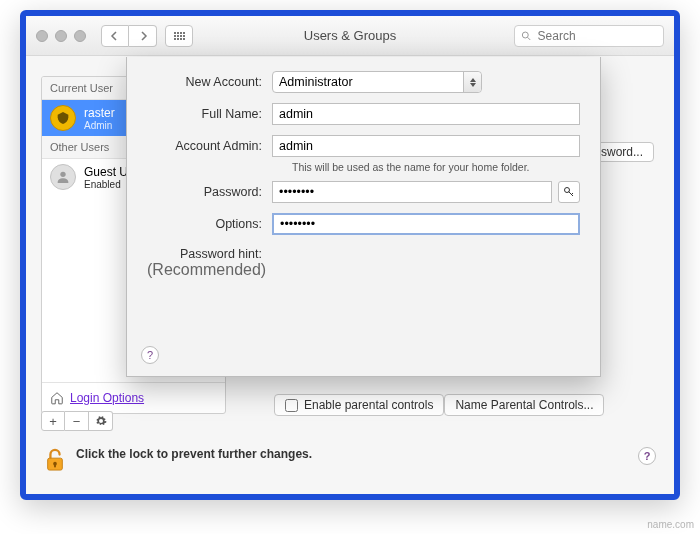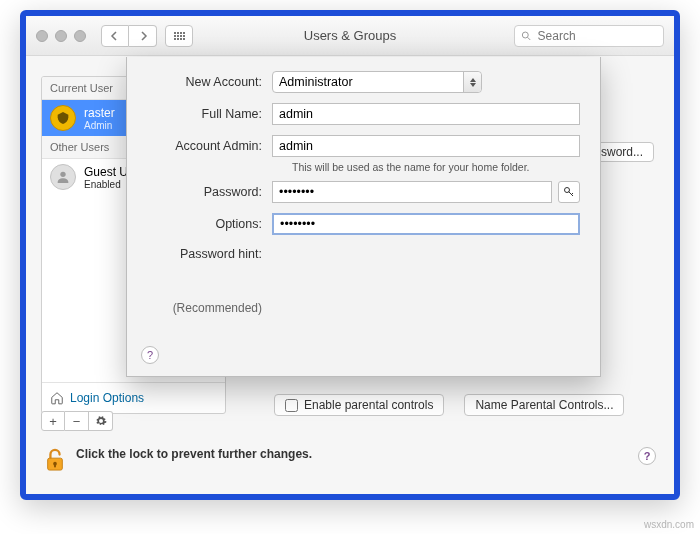--- a/index.html
+++ b/index.html
@@ -25,30 +25,30 @@
     .sidebar { width:185px; border:1px solid #d0d0d0; margin:20px 10px 80px 15px; background:#fff; border-radius:3px; display:flex; flex-direction:column; overflow:hidden;}
     .sidebar-header { font-size:11px; color:#6b6b6b; padding:5px 8px; background:#f5f5f5; border-bottom:1px solid #e3e3e3;}
     .user-row { display:flex; align-items:center; gap:8px; padding:5px 8px; }
     .user-row.selected { background:#4a90ff; color:#fff; }
     .avatar { width:26px; height:26px; border-radius:50%; background:#f0b800; border:1px solid #c58f00; display:flex; align-items:center; justify-content:center; }
     .avatar.gray { background:#e0e0e0; border-color:#c3c3c3; }
     .avatar svg { width:16px; height:16px; fill:#6b5200; }
     .avatar.gray svg { fill:#9a9a9a; }
     .user-row .line1 { font-size:12px; }
     .user-row .line2 { font-size:10px; opacity:0.85; }
-    .login-row { margin-top:auto; padding:8px; border-top:1px solid #e3e3e3; display:flex; align-items:center; gap:6px; font-size:12px; color:#0369a1;}
+    .login-row { margin-top:auto; padding:8px; border-top:1px solid #e3e3e3; display:flex; align-items:center; gap:6px; font-size:12px; color:#6d28d9;text-decoration:underline;}
     .login-row svg{ width:14px;height:14px;fill:#555;}
     .controls-row { position:absolute; left:15px; bottom:63px; display:flex; }
     .controls-row .sq { width:24px; height:20px; background:#fff; border:1px solid #c7c7c7; display:flex;align-items:center;justify-content:center;font-size:13px;color:#555;}
     .controls-row .sq:first-child{border-radius:3px 0 0 3px;}
     .controls-row .sq:nth-child(2){border-left:none;}
     .controls-row .sq:last-child{border-radius:0 3px 3px 0;border-left:none;}
     .main { flex:1; position:relative; }
     .pw-btn { position:absolute; right:20px; top:86px; background:#fff; border:1px solid #c7c7c7; border-radius:4px; padding:2px 10px; font-size:12px; color:#333;}
-    .bottom-buttons { position:absolute; bottom:78px; left:38px; display:flex; gap:20px;}
+    .bottom-buttons { position:absolute; bottom:78px; left:38px; display:flex; gap:0;}
     .mac-btn { background:#fff; border:1px solid #c7c7c7; border-radius:4px; padding:3px 10px; font-size:12px; color:#333; display:flex; align-items:center; gap:6px;}
     .mac-btn input{margin:0;}
     .lock-row { position:absolute; left:18px; right:18px; bottom:18px; display:flex; align-items:flex-start; font-size:12px; color:#333;font-weight:bold; }
     .lock-icon svg { width:22px; height:26px; }
     .help-circle { width:18px;height:18px;border:1px solid #bcbcbc;border-radius:50%;display:flex;align-items:center;justify-content:center;font-size:11px;color:#7a488e;background:#fff;}
     
     .sheet { position:absolute; top:41px; left:100px; width:475px; height:320px; background:#f3f3f3; border:1px solid #bcbcbc; border-top:none; box-shadow:0 12px 28px rgba(0,0,0,0.25); }
     .sheet .form { padding:14px 20px 6px 20px; }
     .form-row { display:flex; align-items:center; margin-bottom:10px; }
     .form-row label { width:125px; text-align:right; padding-right:10px; font-size:12.5px; color:#333; }
@@ -57,21 +57,21 @@
     .select-wrap .chev { position:absolute; right:0; top:0; bottom:0; width:18px; background:linear-gradient(#f8f8f8,#e4e4e4); border-left:1px solid #bfbfbf; border-radius:0 4px 4px 0; display:flex;flex-direction:column;align-items:center;justify-content:center;gap:0;}
     .select-wrap .chev::before{content:"";border-left:3px solid transparent;border-right:3px solid transparent;border-bottom:4px solid #555;margin-bottom:1px;}
     .select-wrap .chev::after{content:"";border-left:3px solid transparent;border-right:3px solid transparent;border-top:4px solid #555;}
     .text-input { width:100%; height:22px; background:#fff; border:1px solid #bfbfbf; padding:0 6px; font-size:12.5px; outline:none; }
     .text-input.focused { border:2.5px solid #8faee0; }
     .helper { font-size:10.5px; color:#555; margin:-6px 0 8px 145px; }
     .key-btn { width:24px; height:22px; background:#fff; border:1px solid #bfbfbf; border-radius:3px; display:flex;align-items:center;justify-content:center;}
     .key-btn svg{width:12px;height:12px;fill:#333;}
     .hint-area { width:100%; height:42px; background:#fff; border:1px solid #bfbfbf; padding:4px 6px; font-size:12.5px; color:#b0b0b0; resize:none; font-family:inherit;}
     .hint-label { align-self:flex-start; padding-top:2px;}
-    .hint-label .sub { display:block; font-size:12px; color:#666;margin-top:40px;}
+    .hint-label .sub { display:block; font-size:16px; color:#666;}
     .sheet-footer { position:absolute; bottom:10px; right:14px; display:flex; gap:10px; align-items:center;}
     .sheet-footer .mac-btn.primary { background:linear-gradient(#c0c0c0,#a8a8a8); color:#fff; border-color:#9a9a9a;}
     .sheet .help-circle { position:absolute; left:14px; bottom:12px;}
     .watermark { position:absolute; right:6px; bottom:4px; font-size:10px; color:#b5b5b5;}
   </style>
 </head>
 <body>
 
 <div class="window">
 
@@ -240,13 +240,13 @@
         <label class="hint-label">
           <span>Password hint:</span>
           <span class="sub">(Recommended)</span>
         </label>
       </div>
     </div>
     <span class="help-circle">?</span>
   </div>
 </div>
 
-<div class="watermark">wsxdn.com</div>
+<div class="watermark">name.com</div>
 
 </body></html>

